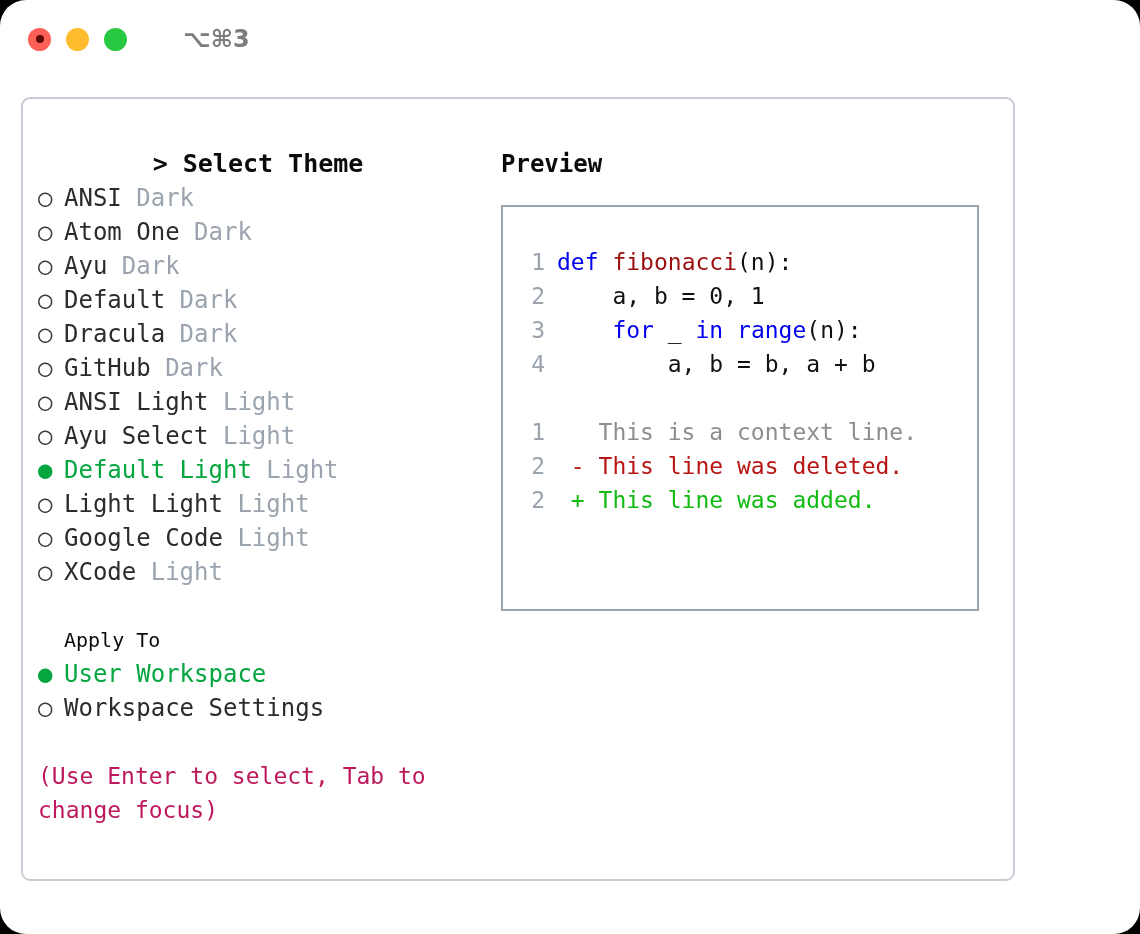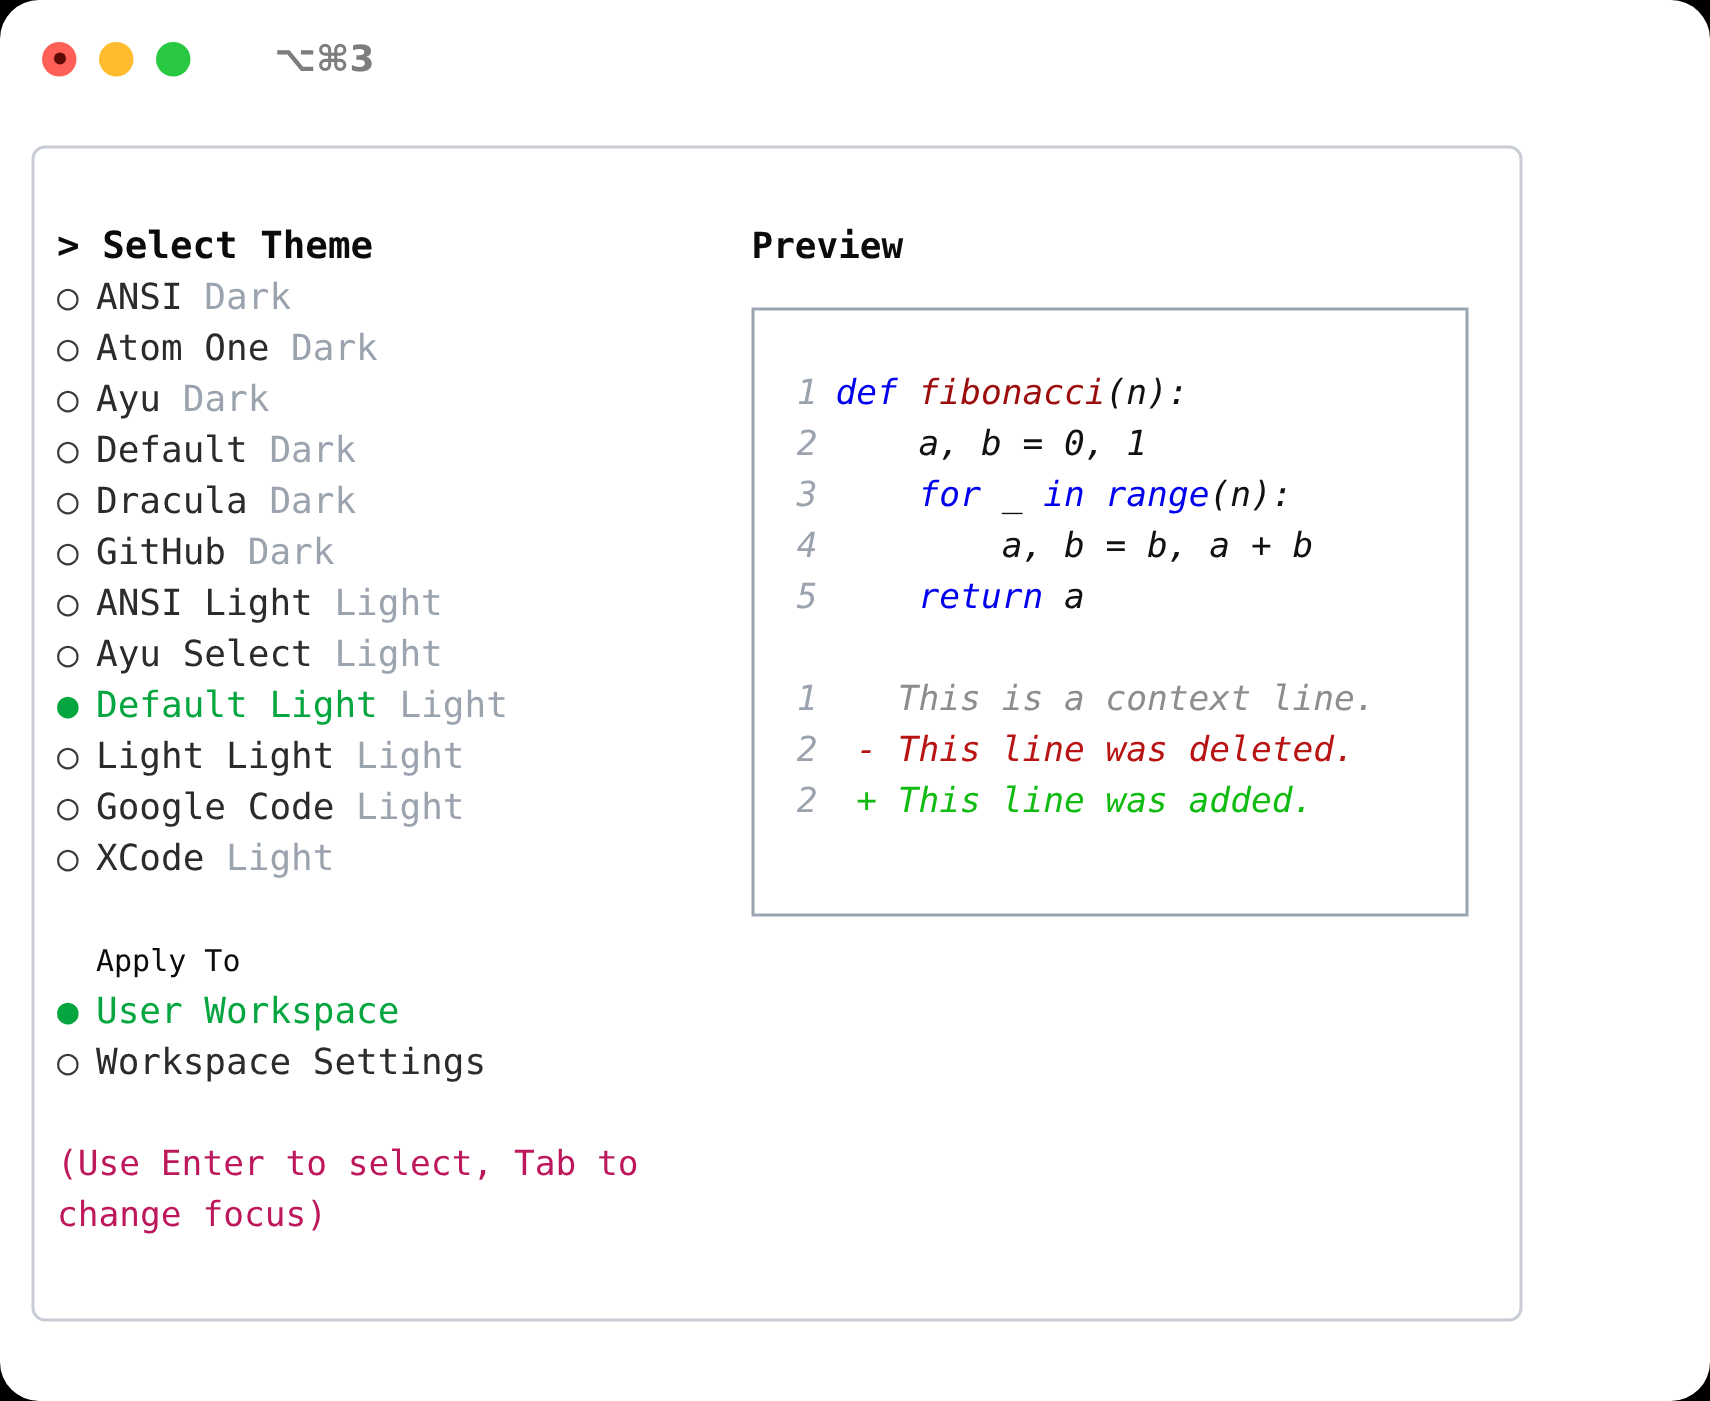--- a/index.html
+++ b/index.html
@@ -98,20 +98,21 @@
     width: 500px;
   }
 
   
   .list-title {
     font-size: 25px;
     font-weight: 700;
     color: #0b0b0b;
     line-height: 34px;
     white-space: pre;
+    text-align: center;
   }
   .opt {
     font-size: 24px;
     line-height: 34px;
     color: #2b2b2b;
     white-space: pre;
     display: block;
   }
   .marker {
     display: inline-block;
@@ -155,21 +156,20 @@
     border: 2px solid #9aa5b1;
     box-sizing: border-box;
     background: #ffffff;
     padding: 38px 0 0 16px;
   }
   .code-line {
     font-size: 23px;
     line-height: 34px;
     white-space: pre;
     color: #111111;
-    font-style: italic;
   }
   .ln {
     display: inline-block;
     width: 26px;
     text-align: right;
     color: #9aa3ae;
     margin-right: 12px;
   }
   .t-kw   { color: #0000ee; }
   .t-fn   { color: #9c0d0d; }
@@ -229,21 +229,20 @@
 
     <div class="col-right">
       <div class="preview-title">Preview</div>
 
       <div class="preview-box">
         <div id="code-block">
             <div class="code-line"><span class="ln">1</span><span class="t-kw">def </span><span class="t-fn">fibonacci</span><span class="t-txt">(n):</span></div>
             <div class="code-line"><span class="ln">2</span><span class="t-txt">    a, b = 0, 1</span></div>
             <div class="code-line"><span class="ln">3</span><span class="t-txt">    </span><span class="t-kw">for</span><span class="t-txt"> _ </span><span class="t-kw">in</span><span class="t-txt"> </span><span class="t-kw">range</span><span class="t-txt">(n):</span></div>
             <div class="code-line"><span class="ln">4</span><span class="t-txt">        a, b = b, a + b</span></div>
-            <div class="code-line"><span class="ln">5</span><span class="t-txt">    </span><span class="t-kw">return</span><span class="t-txt"> a</span></div>
           </div>
         <div class="gap-line"></div>
         <div id="diff-block">
             <div class="code-line"><span class="ln">1</span><span class="t-ctx">   This is a context line.</span></div>
             <div class="code-line"><span class="ln">2</span><span class="t-del"> - This line was deleted.</span></div>
             <div class="code-line"><span class="ln">2</span><span class="t-add"> + This line was added.</span></div>
           </div>
       </div>
     </div>
 

